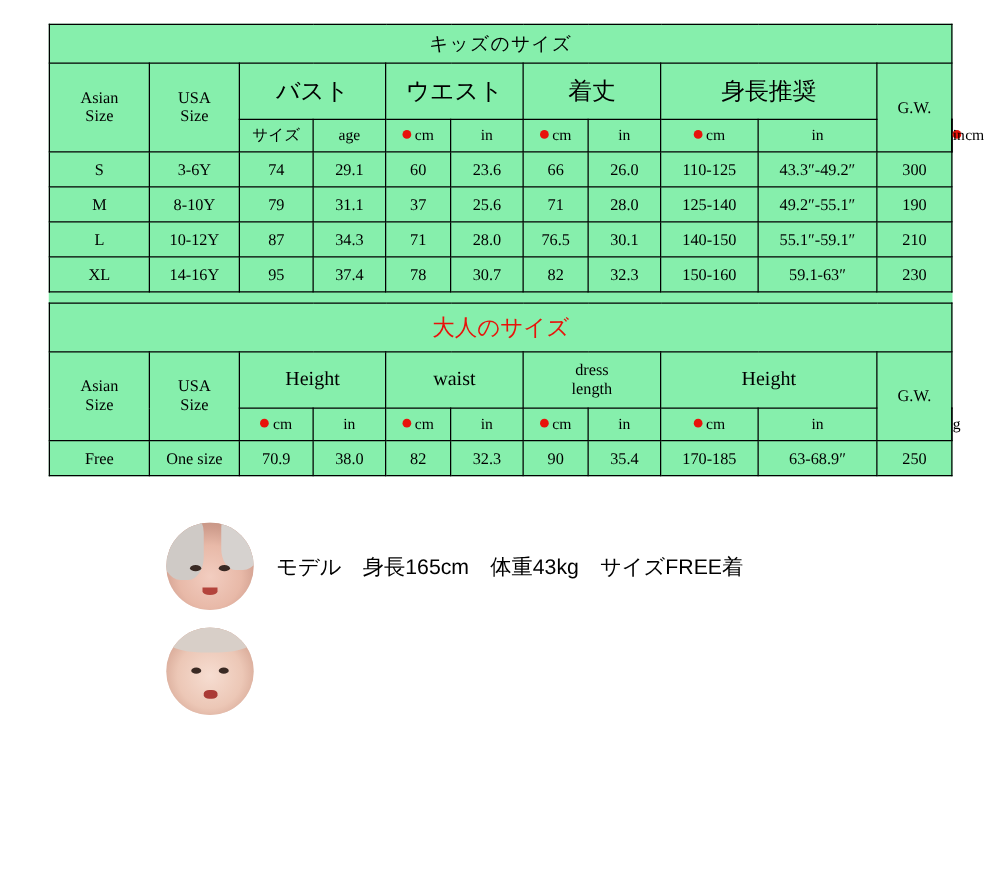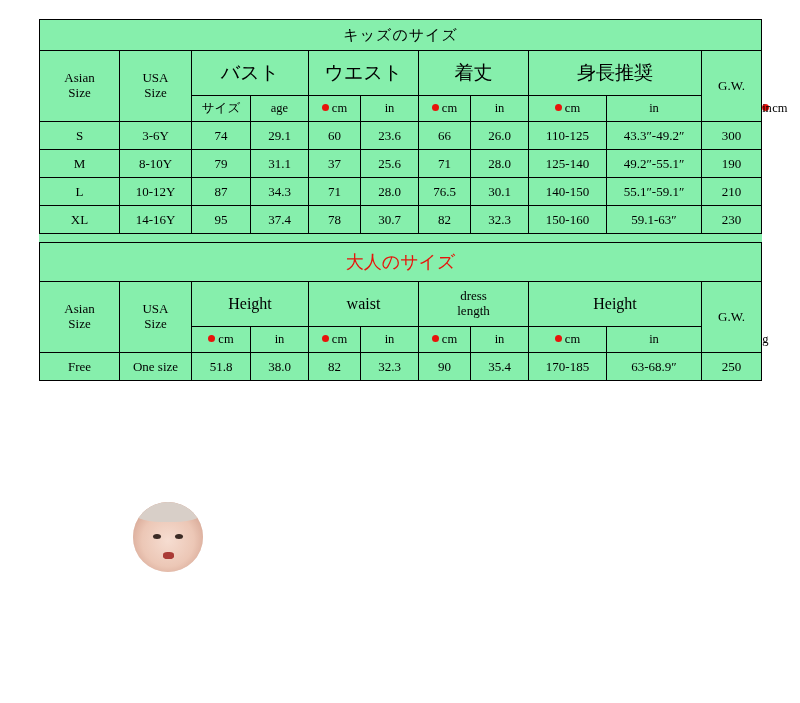--- a/index.html
+++ b/index.html
@@ -331,35 +331,47 @@
           <td>in</td>
           <td class="unit"><span class="dot"></span><span>cm</span></td>
           <td>in</td>
           <td class="unit"><span class="dot"></span><span>cm</span></td>
           <td>in</td>
           <td>g</td>
         </tr>
         <tr class="data-row">
           <td class="free-cell">Free</td>
           <td>One size</td>
-          <td>51.8</td>
+          <td>70.9</td>
           <td>38.0</td>
           <td>82</td>
           <td>32.3</td>
           <td>90</td>
           <td>35.4</td>
           <td>170-185</td>
           <td>63-68.9″</td>
           <td>250</td>
         </tr>
       </tbody>
     </table>
   </div>
 
 
+  <div class="model-row model-row-1">
+    <div class="avatar">
+      <div class="face f1">
+        <div class="hair-l"></div>
+        <div class="hair-r"></div>
+        <div class="eye-l"></div>
+        <div class="eye-r"></div>
+        <div class="mouth"></div>
+      </div>
+    </div>
+    <div class="model-text model-text-1">モデル　身長165cm　体重43kg　サイズFREE着</div>
+  </div>
 
   <div class="model-row model-row-2">
     <div class="avatar">
       <div class="face f2">
         <div class="hair-t"></div>
         <div class="eye-l"></div>
         <div class="eye-r"></div>
         <div class="mouth"></div>
       </div>
     </div>

